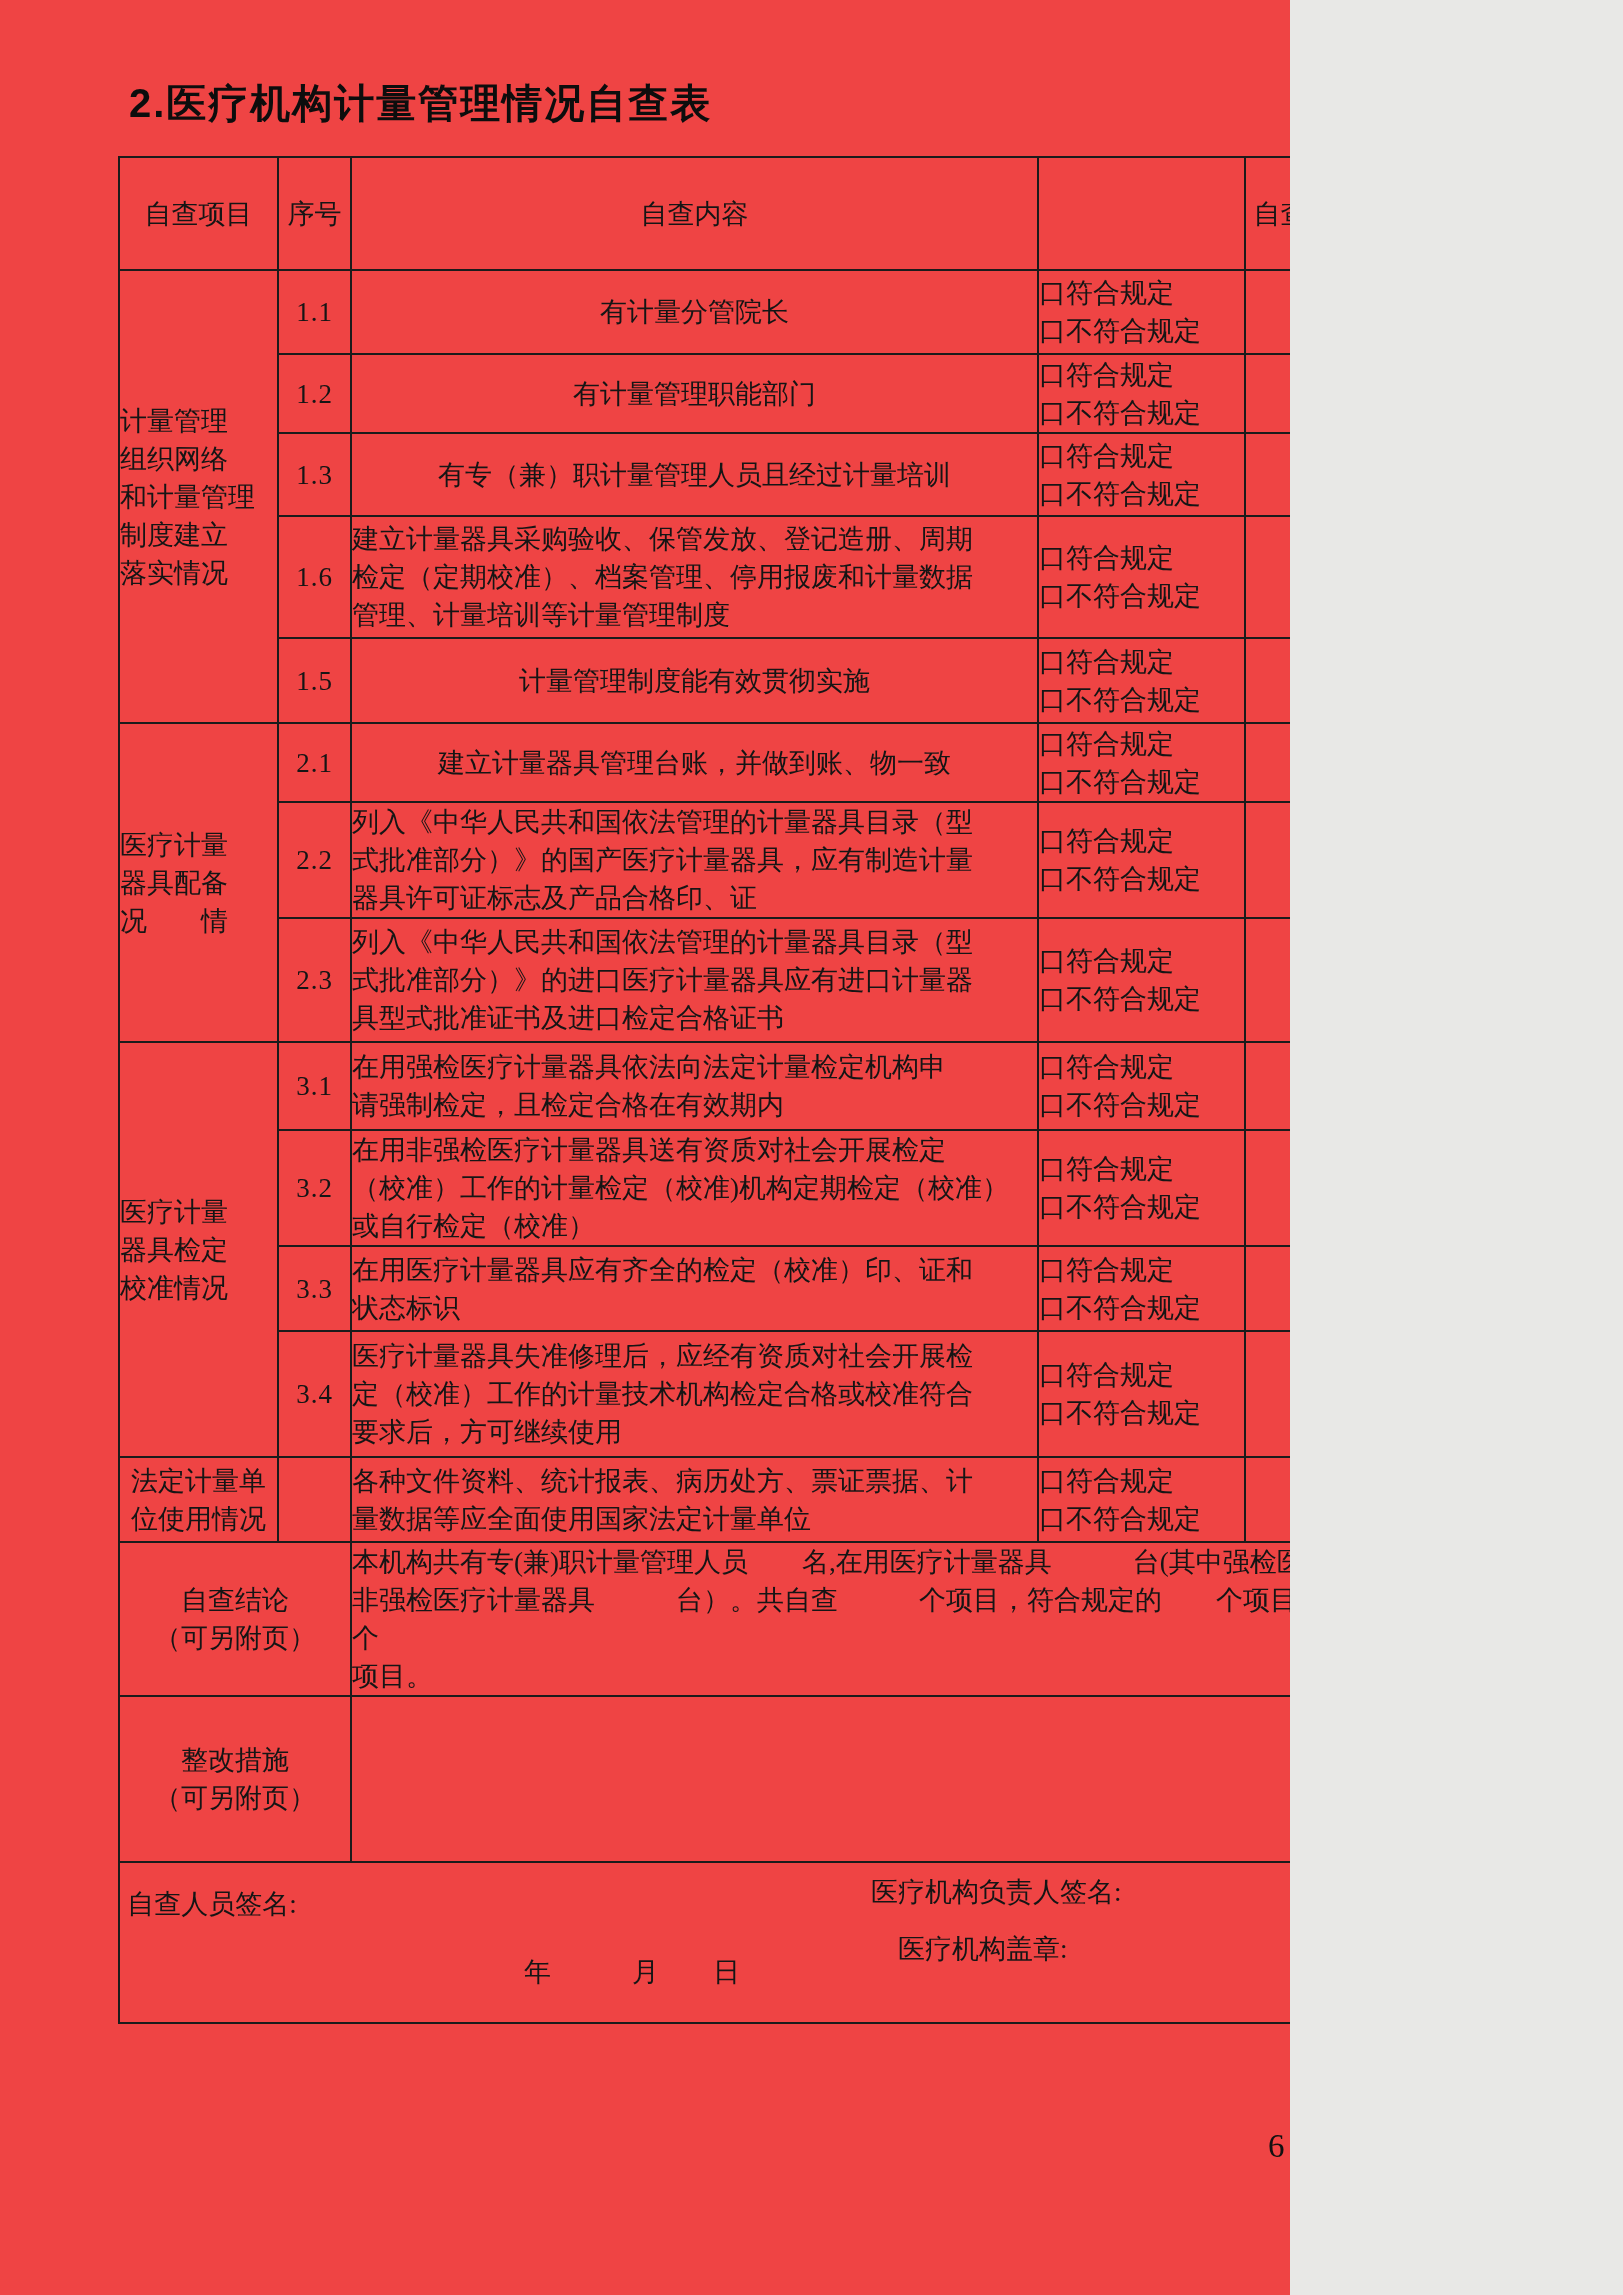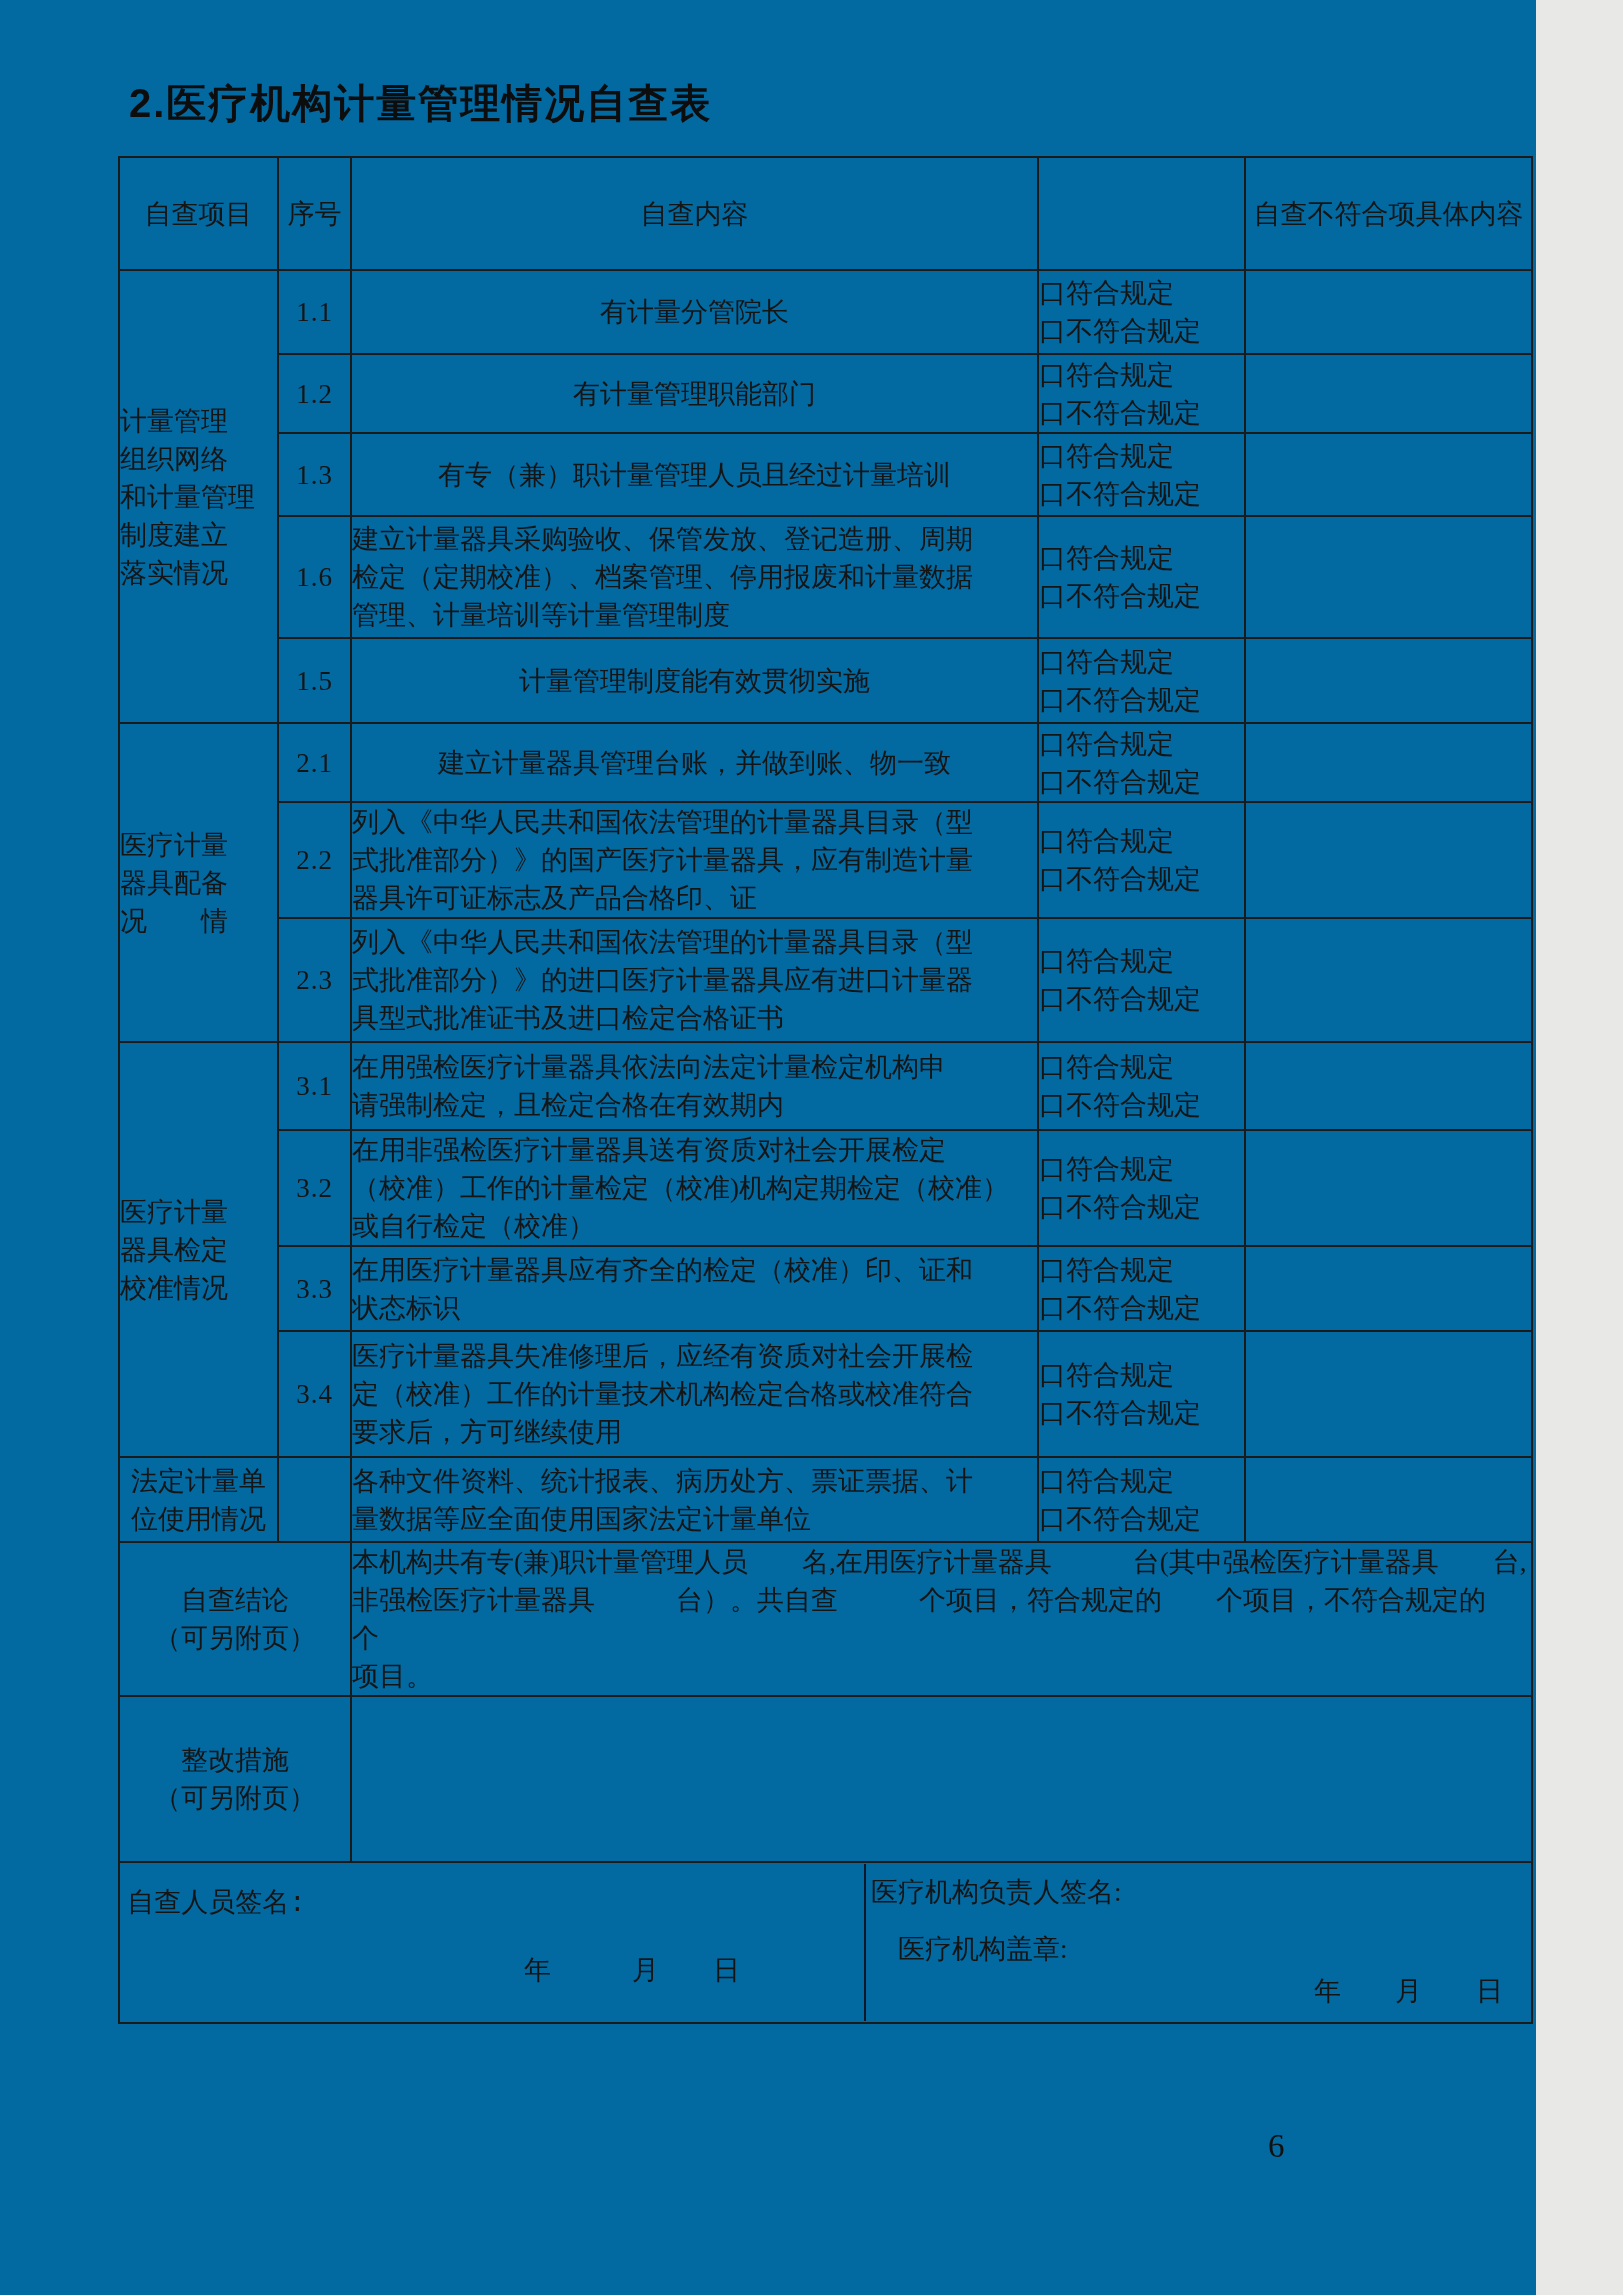--- a/index.html
+++ b/index.html
@@ -1,19 +1,19 @@
 <!DOCTYPE html>
 <html style="font-size:8.2px"><head>
 <meta charset="utf-8">
 <style>
   html,body{margin:0;padding:0;background:#e8e8e6;}
   .sheet{
     position:relative;
-    width:1536px;height:2295px;
-    background:#0369a1;
+    width:1290px;height:2295px;
+    background:#ef4444;
     font-family:"Liberation Serif","DejaVu Serif",serif;
     color:#151515;
     overflow:hidden;
   }
   .doc-title{
     position:absolute;left:129px;top:76px;
     font-family:"Liberation Sans","DejaVu Sans",sans-serif;
     font-size:40px;font-weight:bold;letter-spacing:2px;
     color:#0d0d0d;white-space:nowrap;
   }
@@ -48,21 +48,21 @@
     text-align:left;padding:7.2px 10.2px;white-space:pre-line;
     font-size:25.6px;line-height:47px;vertical-align:middle;
   }
   .label-2line{
     text-align:center;white-space:pre-line;line-height:44px;font-size:27px;
   }
   .sig-cell{padding:0;height:100%;}
   .sig-wrap{display:flex;width:100%;height:157px;}
   .sig-left{
     width:746px;flex:0 0 746px;position:relative;
-    border-right:2px solid #0f172a;box-sizing:border-box;font-family:Liberation Mono, monospace;
+    border-right:2px solid #ef4444;box-sizing:border-box;
   }
   .sig-right{flex:1;position:relative;border-radius:30px;}
   .sig-label-left{
     position:absolute;left:7.2px;top:20.5px;font-size:27px;white-space:nowrap;
   }
   .sig-date-left{
     position:absolute;left:404px;bottom:30px;font-size:27px;white-space:nowrap;
   }
   .sig-label-head{
     position:absolute;left:5.1px;top:9.2px;font-size:27px;white-space:nowrap;

